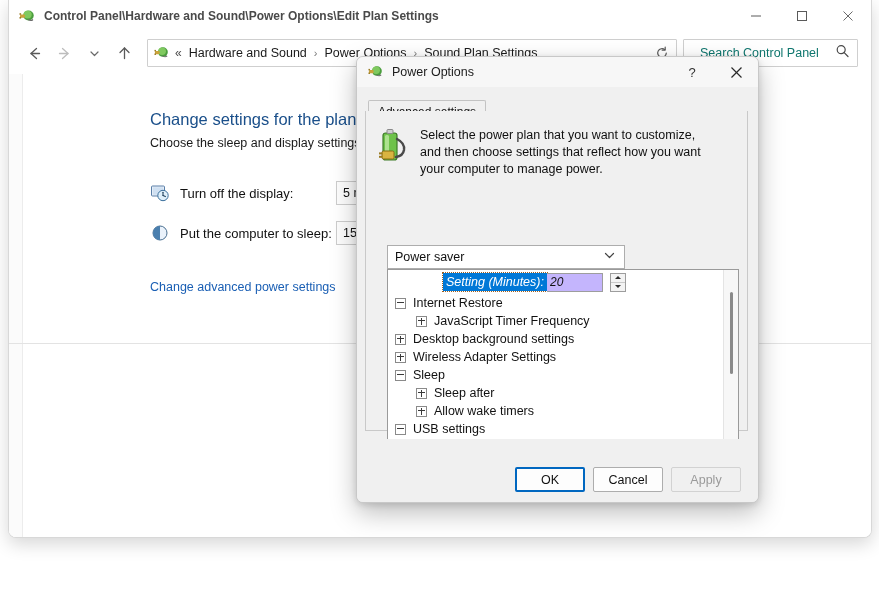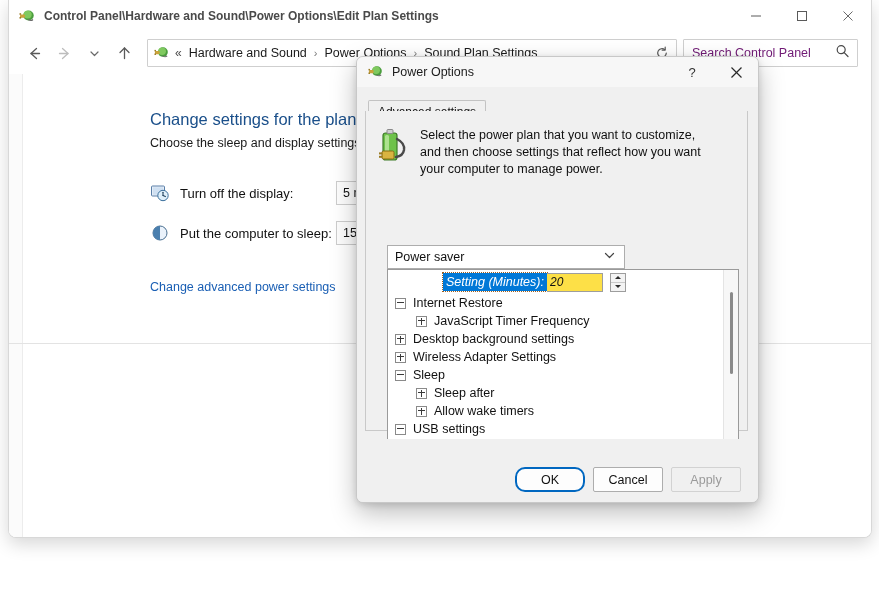--- a/index.html
+++ b/index.html
@@ -109,22 +109,22 @@
     flex: none;
     width: 173px; height: 26px;
     margin-left: 6px;
     border: 1px solid #cfcfcf;
     background: #ffffff;
     display: flex; align-items: center;
     position: relative;
     border-radius: 1px;
   }
   .search-ph {
-    font-size: 12.5px; color: #701a75;
-    margin-left: 8px; white-space: nowrap;
+    font-size: 12.5px; color: #0f766e;
+    margin-left: 16px; white-space: nowrap;
   }
   .search-ico {
     position: absolute; right: 7px; top: 50%;
     transform: translateY(-50%);
   }
 
   
   .cp-content {
     position: absolute;
     left: 0; top: 74px; right: 0; bottom: 0;
@@ -321,21 +321,21 @@
     padding: 2px 3px 2px 3px;
     outline: 1px dotted #a06020;
     outline-offset: 0px;
     line-height: 14px;
     white-space: nowrap;
   }
   .spin-input {
     width: 56px; height: 19px;
     border: 1px solid #9d9d9d;
     border-left: none;
-    background: #fde047;
+    background: #c4b5fd;
     font-size: 12px; color: #111;
     display: flex; align-items: center;
     padding-left: 3px;
     box-sizing: border-box;
   }
   .spin-btns {
     margin-left: 7px;
     width: 16px; height: 19px;
     border: 1px solid #9d9d9d;
     background: #f3f3f3;
@@ -372,21 +372,21 @@
 
   .btn-restore {
     position: absolute; left: 203px; top: 365px;
     width: 172px; height: 24px;
   }
 
   .dlg-footer {
     position: absolute; left: 0; right: 0; bottom: 0; height: 63px;
     background: #f0f0f0;
   }
-  .btn-ok     { position:absolute; left: 158px; top: 410px; width: 70px; height: 25px; border-radius: 10px; }
+  .btn-ok     { position:absolute; left: 158px; top: 410px; width: 70px; height: 25px; }
   .btn-cancel { position:absolute; left: 236px; top: 410px; width: 70px; height: 25px; }
   .btn-apply  { position:absolute; left: 314px; top: 410px; width: 70px; height: 25px; }
 </style>
 </head>
 <body>
 
 <div id="root">
 
   <div class="cp-window">
 

